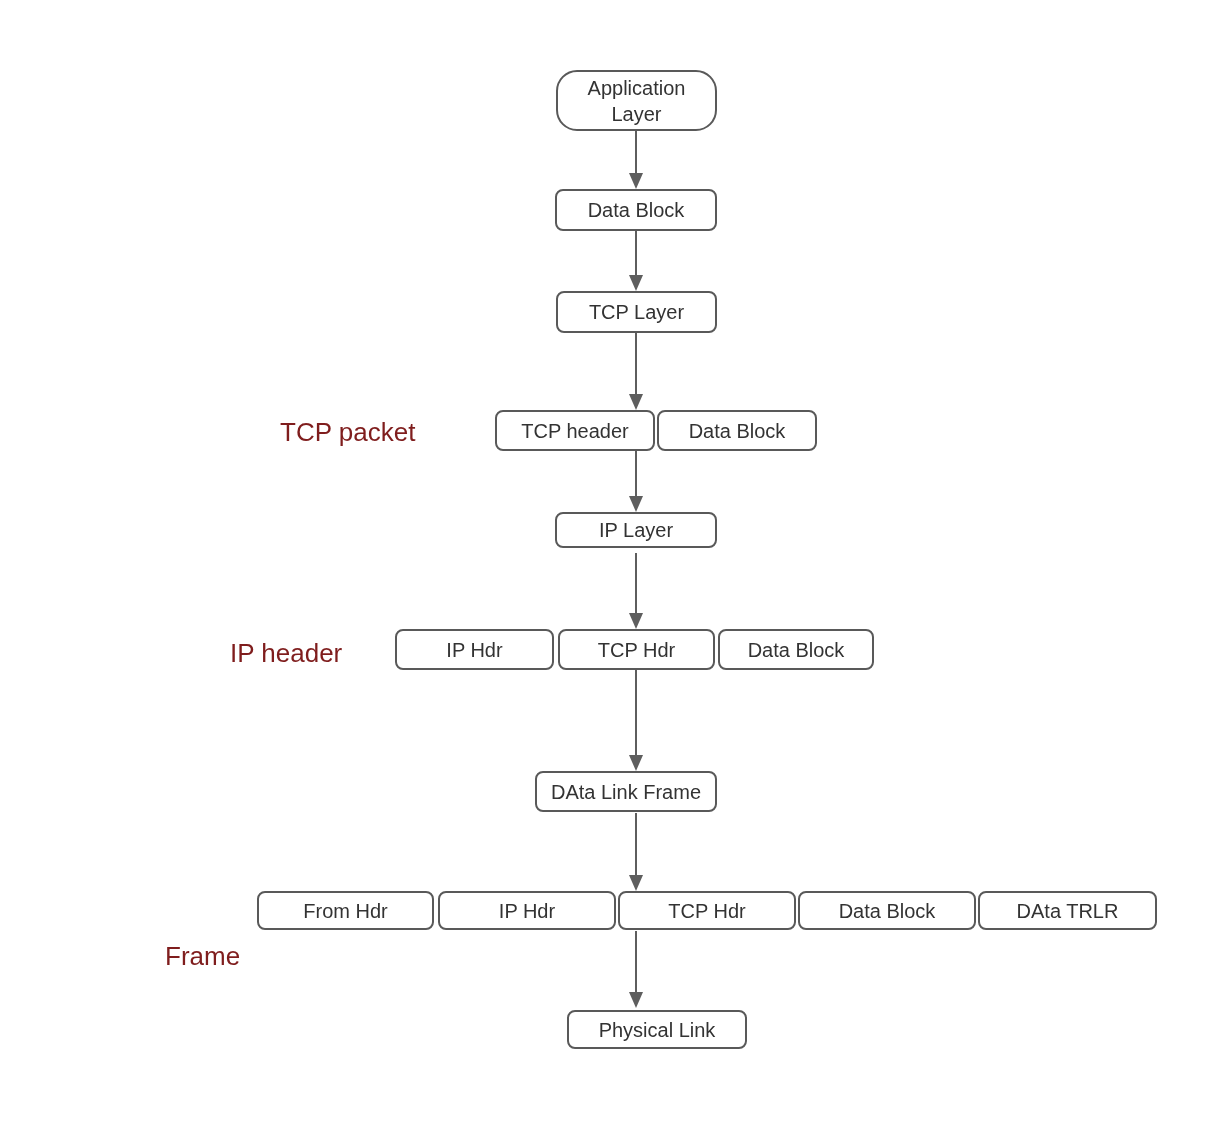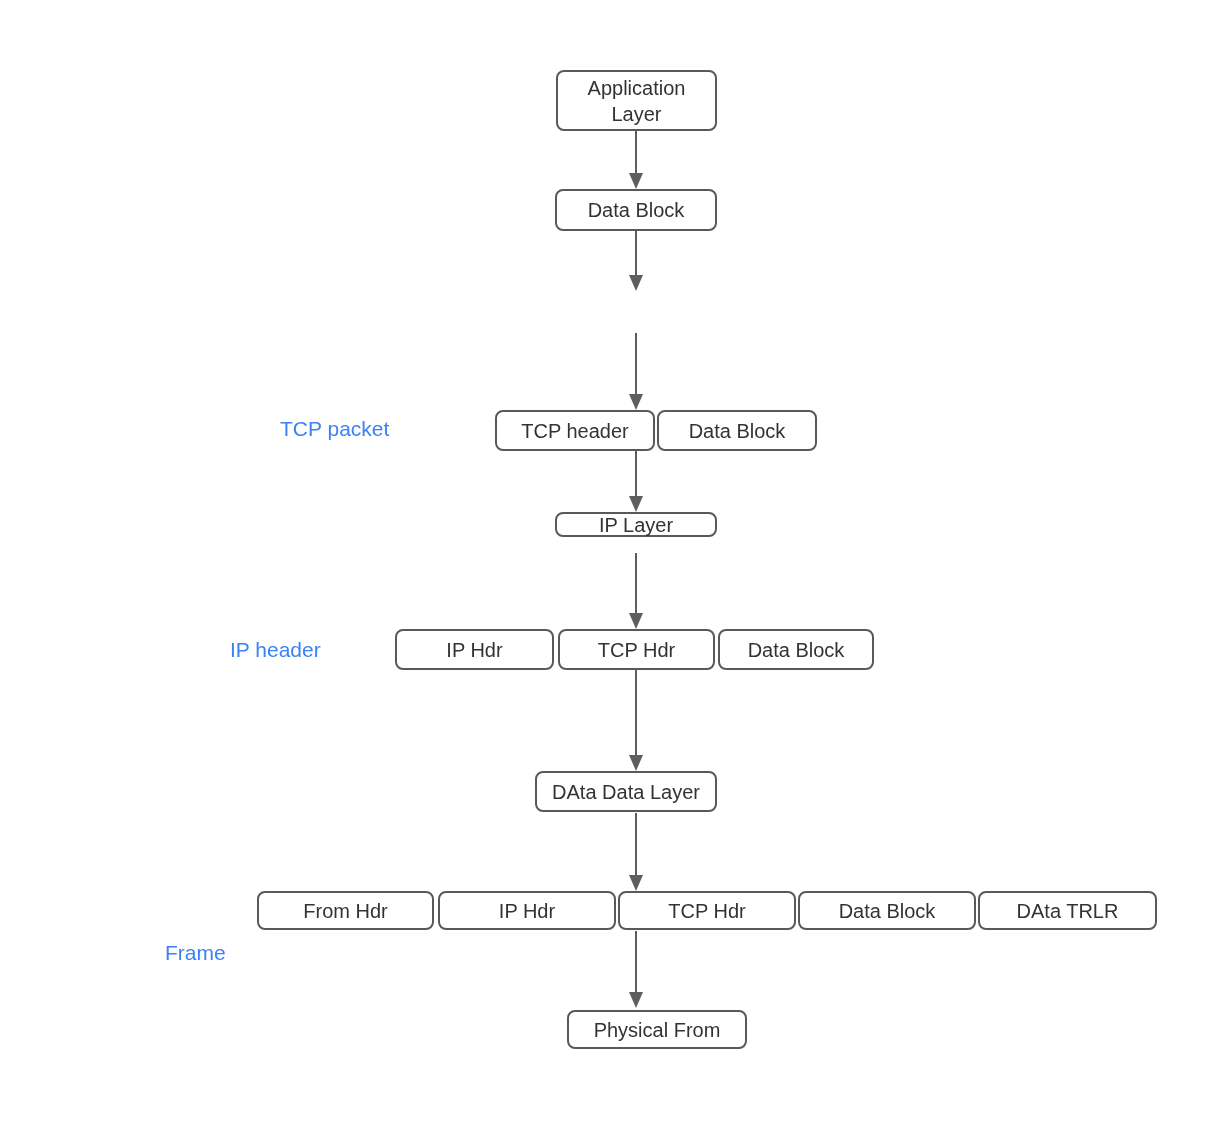--- a/index.html
+++ b/index.html
@@ -32,35 +32,36 @@
     justify-content: center;
     text-align: center;
     font-size: 20px;
     line-height: 1.3;
     color: #333333;
     white-space: nowrap;
   }
   .box.wrap {
     white-space: normal;
     padding: 0 28px;
+    border-radius: 21px;
   }
   .side-label {
     position: absolute;
-    font-size: 21px;
-    color: #3b82f6;
+    font-size: 26px;
+    color: #7f1d1d;
     white-space: nowrap;
   }
 
   
   .n-app        { left: 556px; top:  70px; width: 161px; height: 61px; }
   .n-datablock1 { left: 555px; top: 189px; width: 162px; height: 42px; }
   .n-tcplayer   { left: 556px; top: 291px; width: 161px; height: 42px; }
   .n-tcphdr-p   { left: 495px; top: 410px; width: 160px; height: 41px; }
   .n-datablock2 { left: 657px; top: 410px; width: 160px; height: 41px; }
-  .n-iplayer    { left: 555px; top: 512px; width: 162px; height: 25px; }
+  .n-iplayer    { left: 555px; top: 512px; width: 162px; height: 36px; }
   .n-iphdr-p    { left: 395px; top: 629px; width: 159px; height: 41px; }
   .n-tcphdr-i   { left: 558px; top: 629px; width: 157px; height: 41px; }
   .n-datablock3 { left: 718px; top: 629px; width: 156px; height: 41px; }
   .n-datalink   { left: 535px; top: 771px; width: 182px; height: 41px; }
   .n-fromhdr    { left: 257px; top: 891px; width: 177px; height: 39px; }
   .n-iphdr-f    { left: 438px; top: 891px; width: 178px; height: 39px; }
   .n-tcphdr-f   { left: 618px; top: 891px; width: 178px; height: 39px; }
   .n-datablock4 { left: 798px; top: 891px; width: 178px; height: 39px; }
   .n-fromtrlr   { left: 978px; top: 891px; width: 179px; height: 39px; }
   .n-physical   { left: 567px; top: 1010px; width: 180px; height: 39px; }
@@ -108,36 +109,37 @@
         <line x1="636" y1="931" x2="636" y2="993"></line>
         <polygon points="629,992 643,992 636,1008" stroke="none"></polygon>
       </g>
     </g>
   </svg>
 
   <div class="box wrap n-app">Application Layer</div>
 
   <div class="box n-datablock1">Data Block</div>
 
+  <div class="box n-tcplayer">TCP Layer</div>
 
   <div class="side-label l-tcp-packet">TCP packet</div>
   <div class="box n-tcphdr-p">TCP header</div>
   <div class="box n-datablock2">Data Block</div>
 
   <div class="box n-iplayer">IP Layer</div>
 
   <div class="side-label l-ip-packet">IP header</div>
   <div class="box n-iphdr-p">IP Hdr</div>
   <div class="box n-tcphdr-i">TCP Hdr</div>
   <div class="box n-datablock3">Data Block</div>
 
-  <div class="box n-datalink">DAta Data Layer</div>
+  <div class="box n-datalink">DAta Link Frame</div>
 
   <div class="side-label l-frame">Frame</div>
   <div class="box n-fromhdr">From Hdr</div>
   <div class="box n-iphdr-f">IP Hdr</div>
   <div class="box n-tcphdr-f">TCP Hdr</div>
   <div class="box n-datablock4">Data Block</div>
   <div class="box n-fromtrlr">DAta TRLR</div>
 
-  <div class="box n-physical">Physical From</div>
+  <div class="box n-physical">Physical Link</div>
 
 </div>
 
 </body></html>

